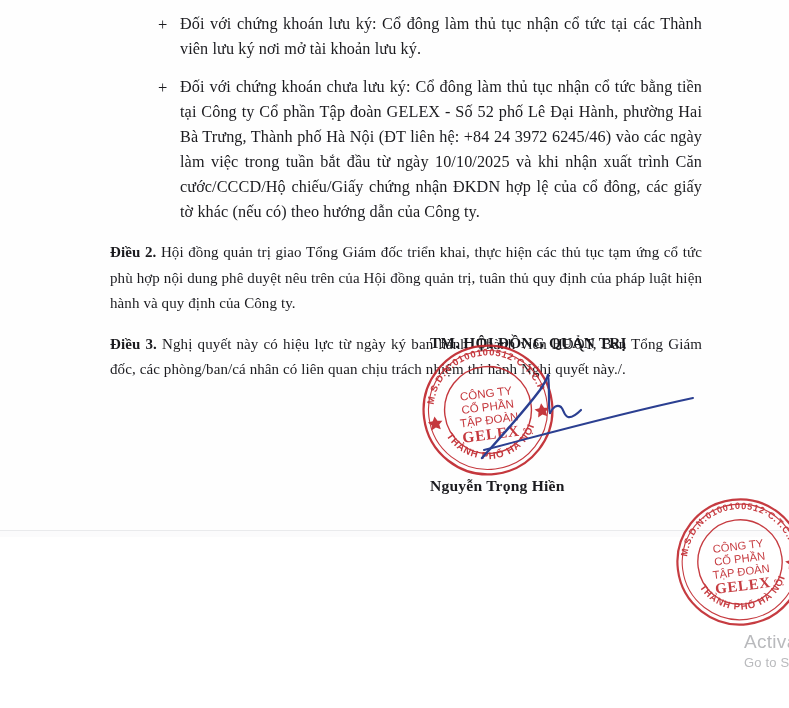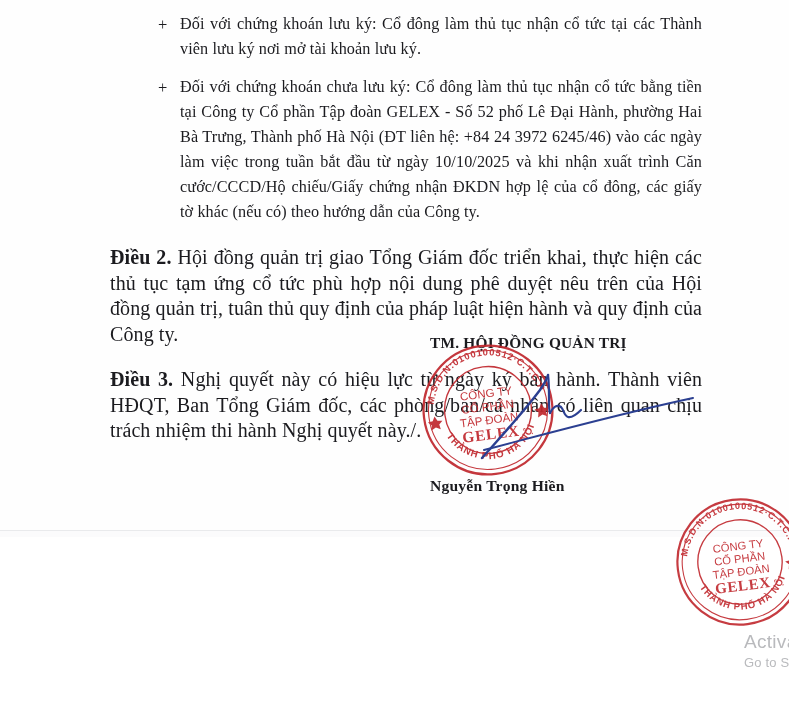--- a/index.html
+++ b/index.html
@@ -64,21 +64,21 @@
     font-family: "Liberation Serif", serif;
   }
   .para-text {
     font-size: 16.2px;
     line-height: 25px;
     text-align: justify;
     letter-spacing: .1px;
     font-family: Liberation Serif, serif;
   }
   .article {
-    font-size: 20px;
+    font-size: 15px;
     line-height: 25.5px;
     text-align: justify;
     margin-bottom: 14px;
     letter-spacing: .1px;
   }
   .article .label {
     font-weight: bold;
   }
 
   

